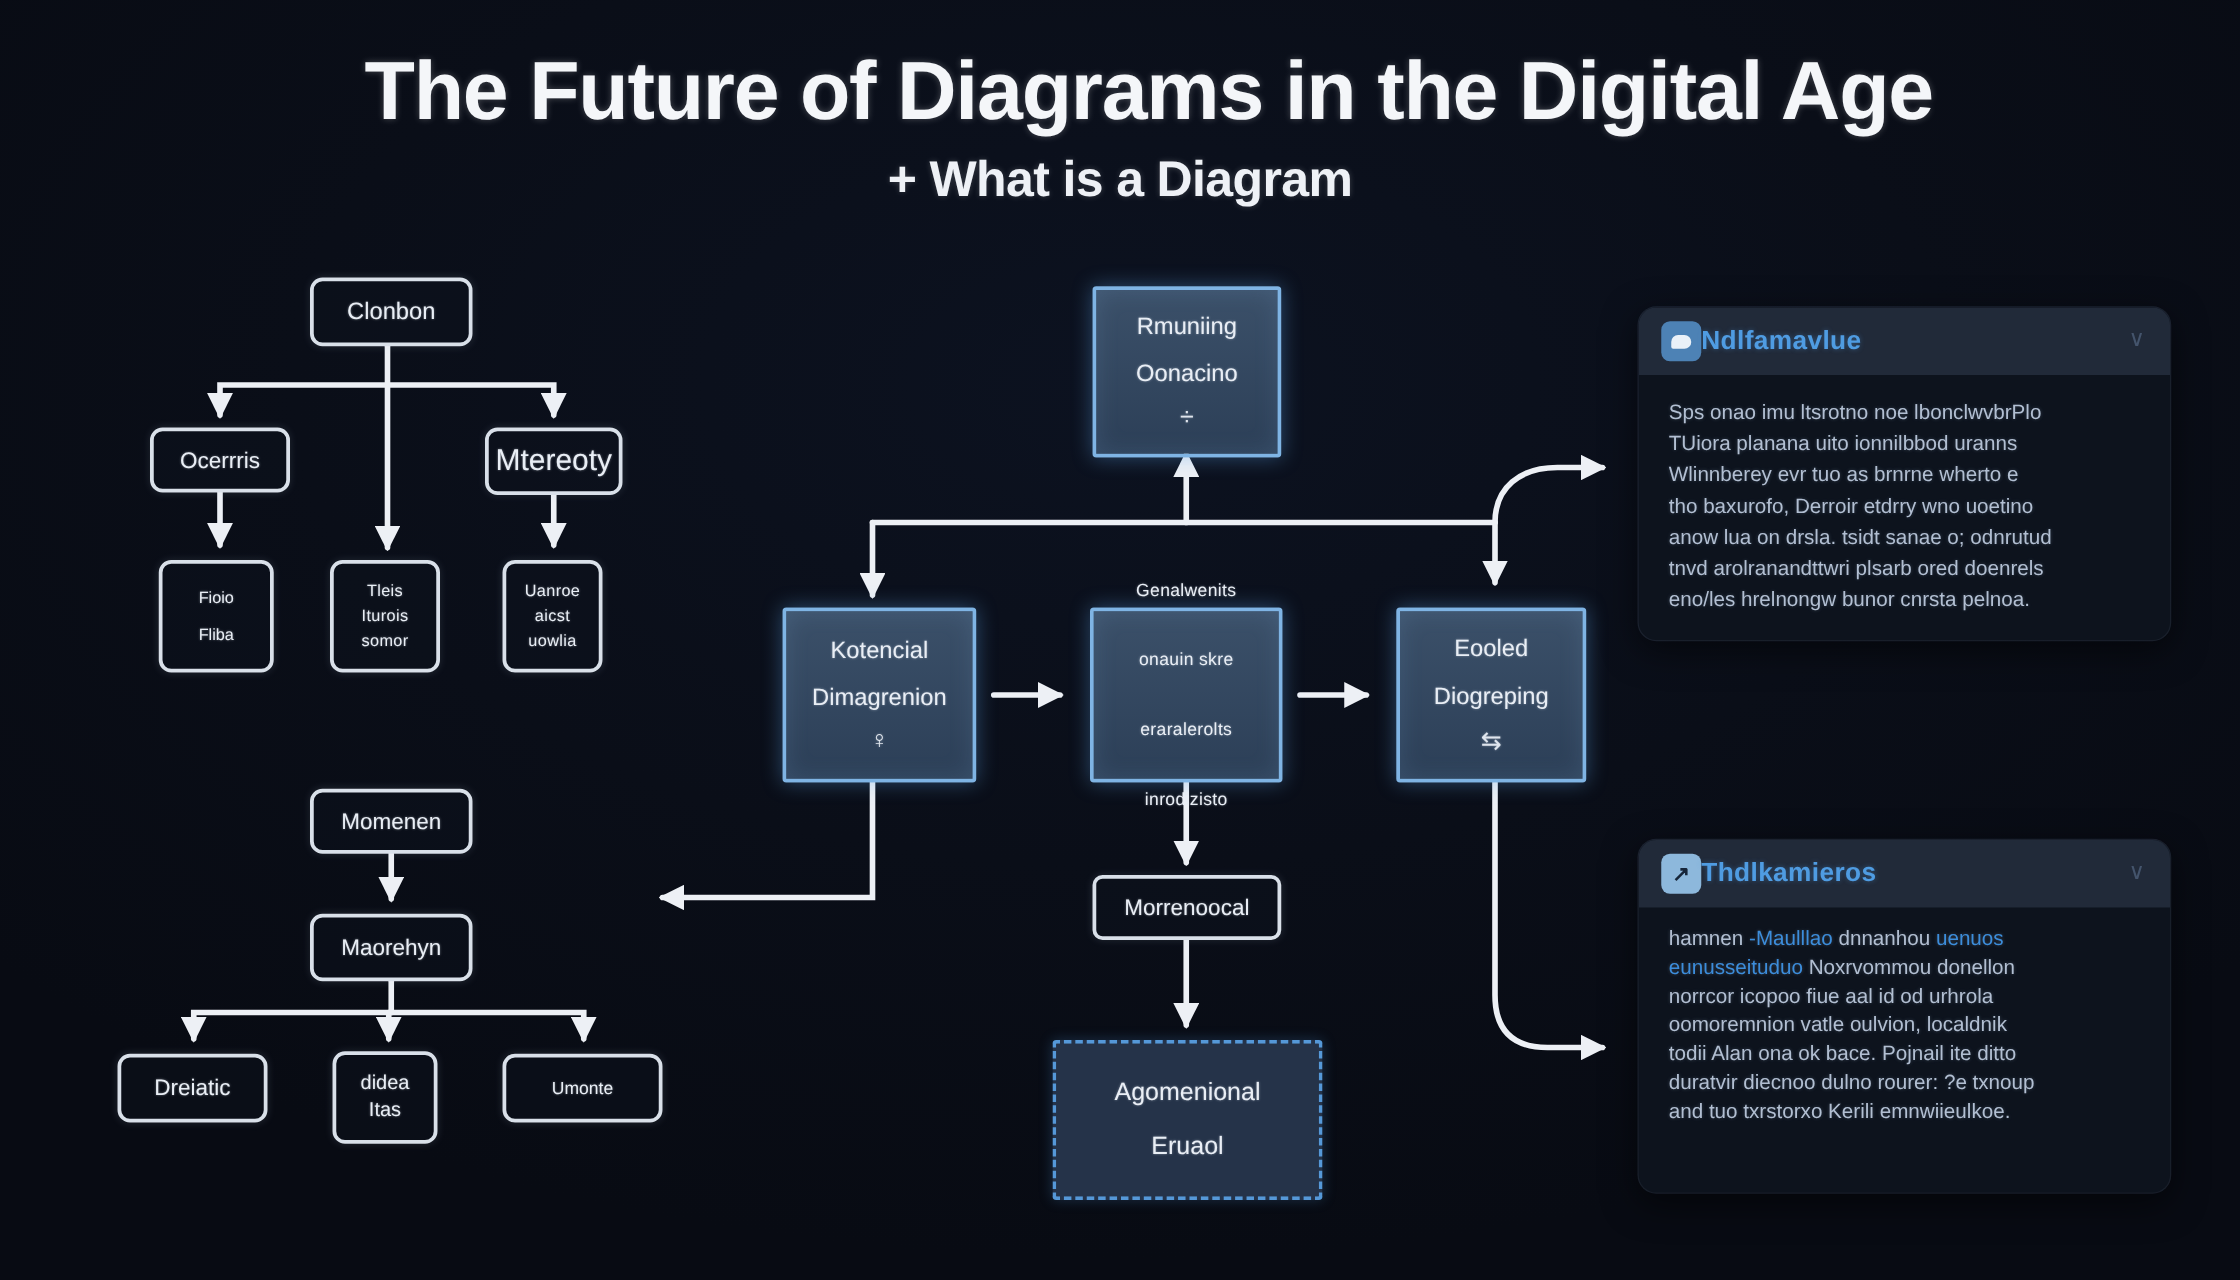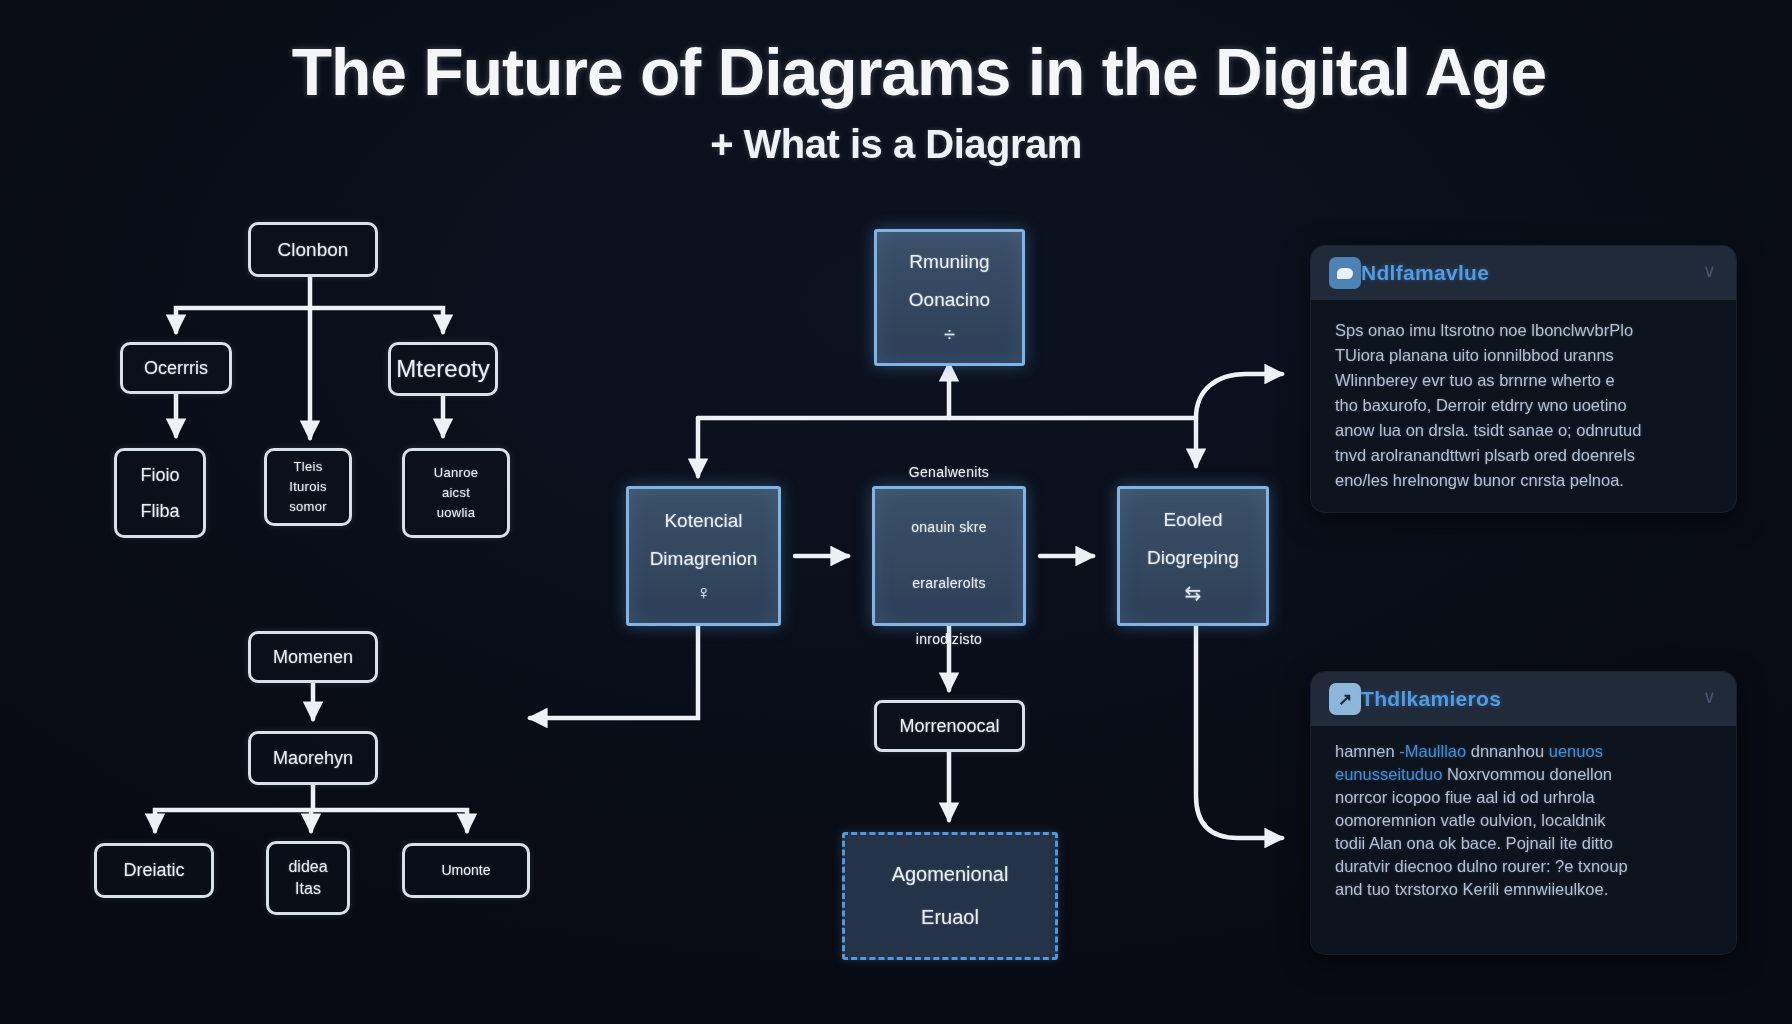--- a/index.html
+++ b/index.html
@@ -88,30 +88,30 @@
   <div class="box box-white" style="left:248px;top:222px;width:130px;height:55px;font-size:19px;">
     <span class="lbl">Clonbon</span>
   </div>
   <div class="box box-white" style="left:120px;top:342px;width:112px;height:52px;font-size:18px;">
     <span class="lbl">Ocerrris</span>
   </div>
   <div class="box box-white" style="left:388px;top:342px;width:110px;height:54px;font-size:24px;">
     <span class="lbl">Mtereoty</span>
   </div>
 
-  <div class="box box-white" style="left:114px;top:448px;width:92px;height:90px;font-size:18px;">
+  <div class="box box-white" style="left:127px;top:448px;width:92px;height:90px;font-size:13px;">
     <span class="lbl">Fioio</span>
     <span class="lbl gap">Fliba</span>
   </div>
-  <div class="box box-white" style="left:264px;top:448px;width:88px;height:78px;">
+  <div class="box box-white" style="left:264px;top:448px;width:88px;height:90px;">
     <span class="lbl-sm">Tleis</span>
     <span class="lbl-sm">Iturois</span>
     <span class="lbl-sm">somor</span>
   </div>
-  <div class="box box-white" style="left:402px;top:448px;width:108px;height:90px;">
+  <div class="box box-white" style="left:402px;top:448px;width:80px;height:90px;">
     <span class="lbl-sm">Uanroe</span>
     <span class="lbl-sm">aicst</span>
     <span class="lbl-sm">uowlia</span>
   </div>
 
   <div class="box box-white" style="left:248px;top:631px;width:130px;height:52px;font-size:18px;">
     <span class="lbl">Momenen</span>
   </div>
   <div class="box box-white" style="left:248px;top:731px;width:130px;height:54px;font-size:18px;">
     <span class="lbl">Maorehyn</span>

